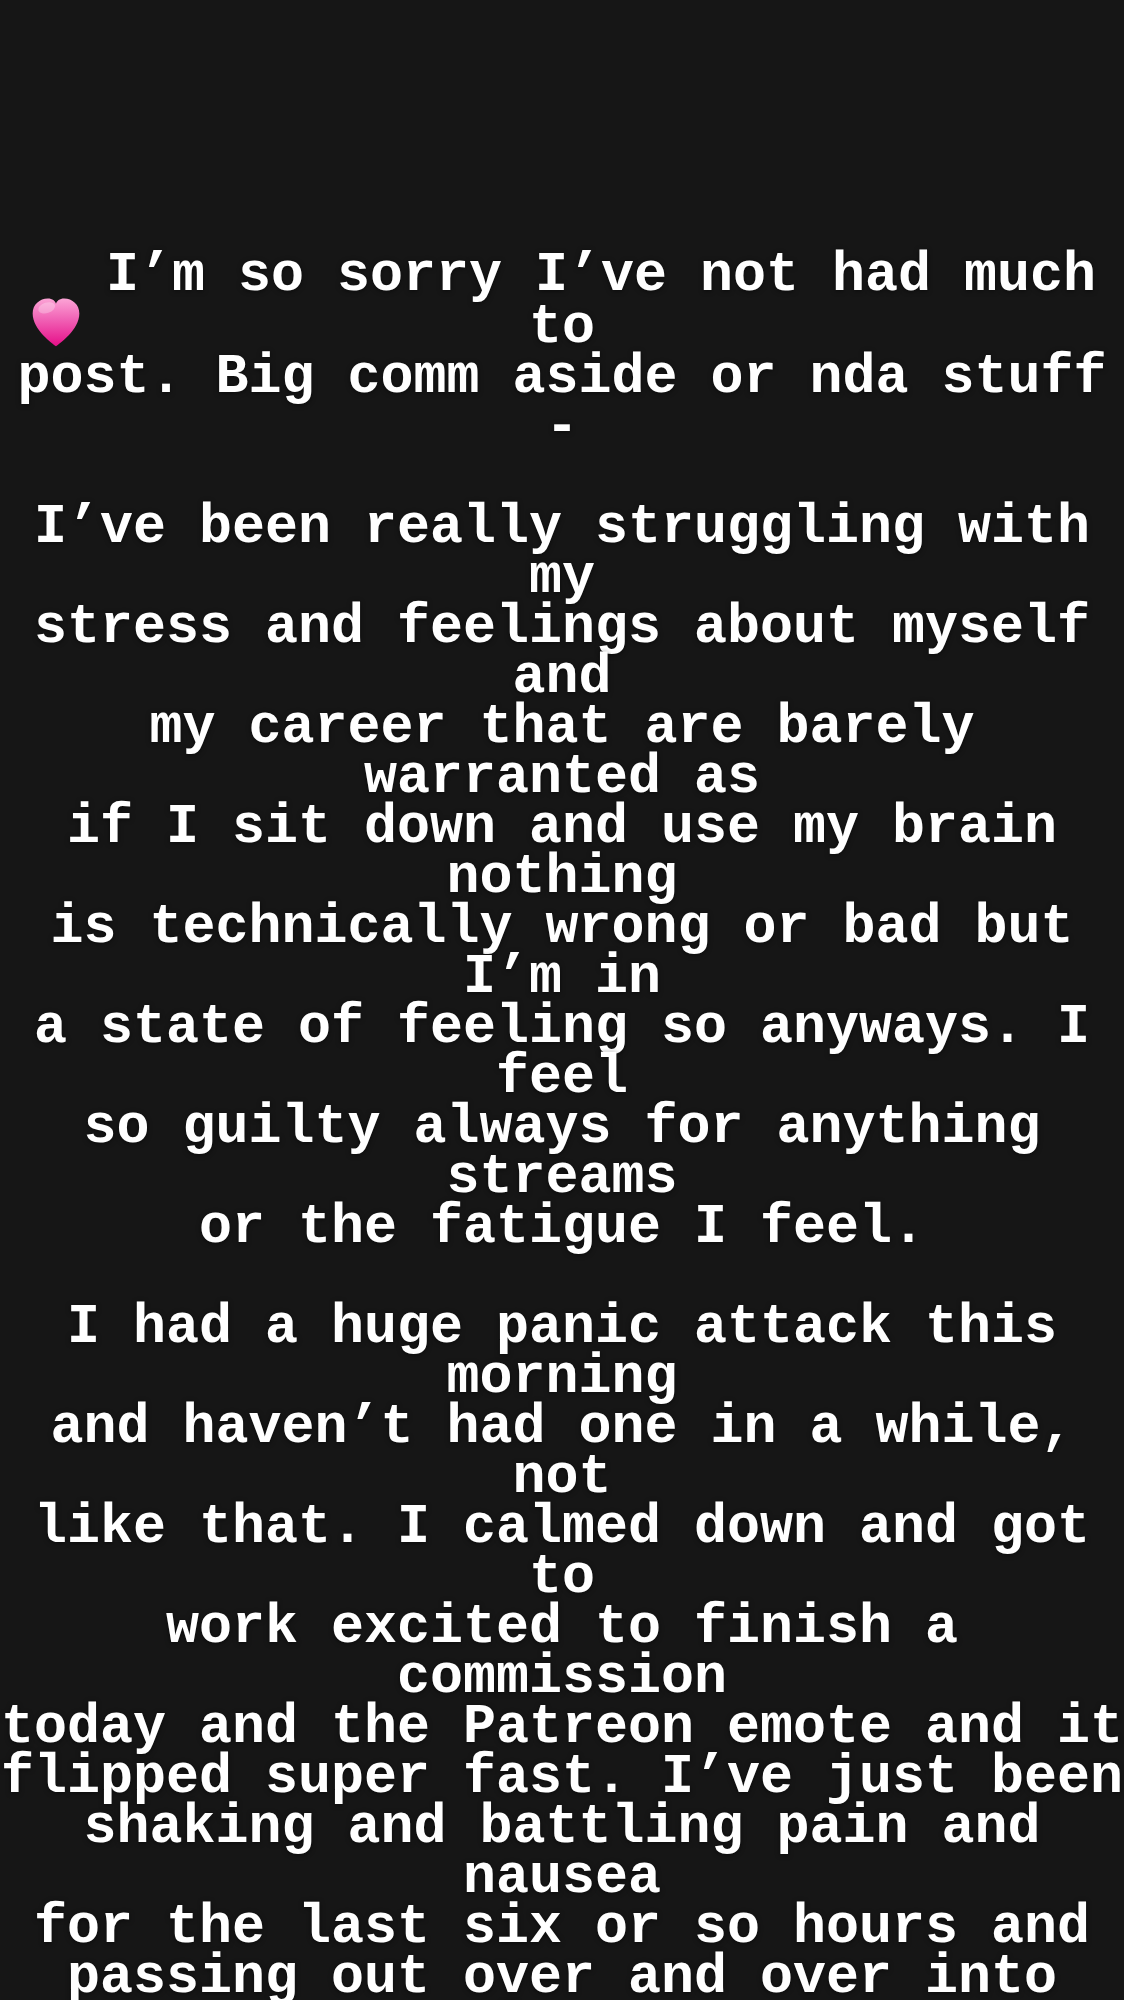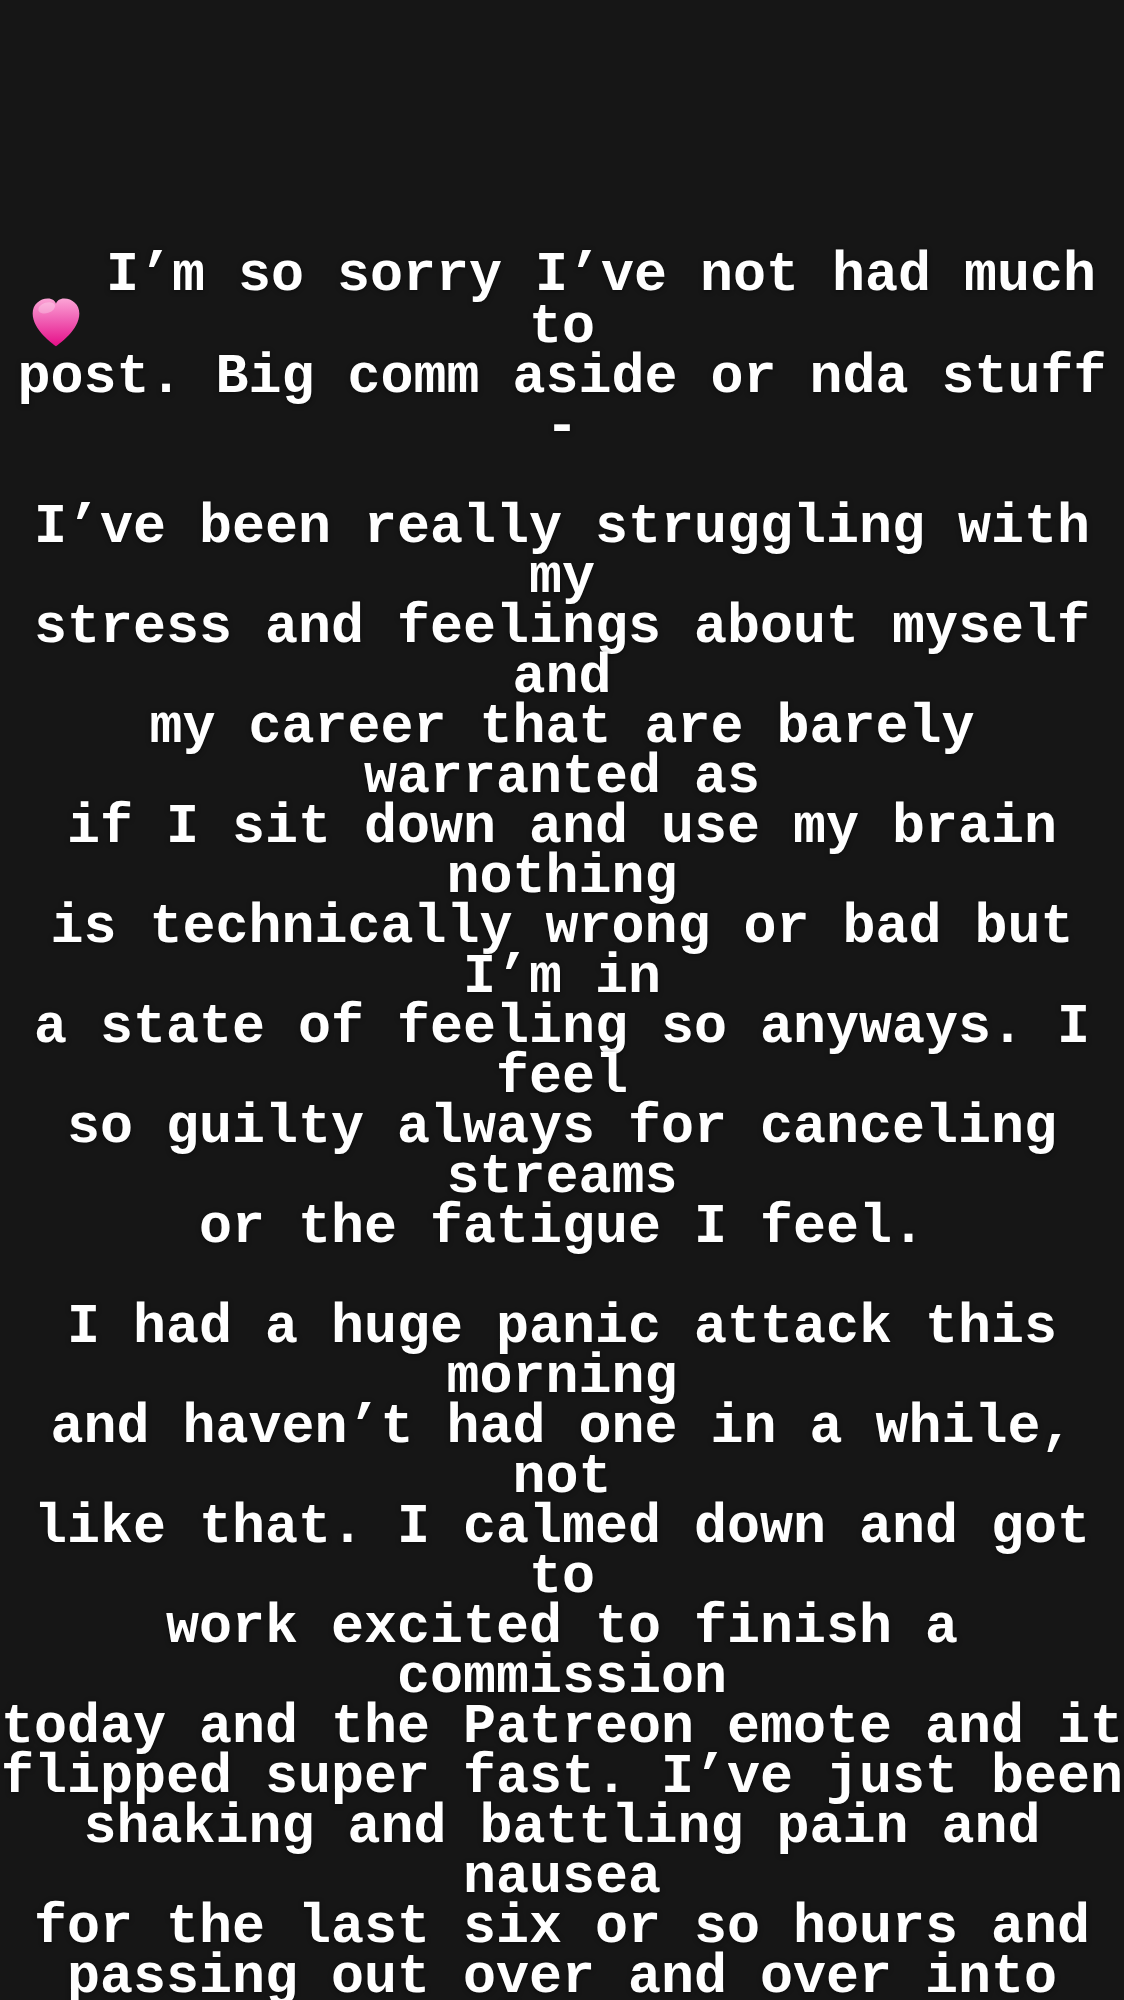--- a/index.html
+++ b/index.html
@@ -76,21 +76,21 @@
       </span><span class="para-text">I’m so sorry I’ve not had much to
 post. Big comm aside or nda stuff -</span>
     </p>
 
     <p class="para">I’ve been really struggling with my
 stress and feelings about myself and
 my career that are barely warranted as
 if I sit down and use my brain nothing
 is technically wrong or bad but I’m in
 a state of feeling so anyways. I feel
-so guilty always for canceling streams
+so guilty always for anything streams
 or the fatigue I feel.</p>
 
     <p class="para">I had a huge panic attack this morning
 and haven’t had one in a while, not
 like that. I calmed down and got to
 work excited to finish a commission
 today and the Patreon emote and it
 flipped super fast. I’ve just been
 shaking and battling pain and nausea
 for the last six or so hours and

